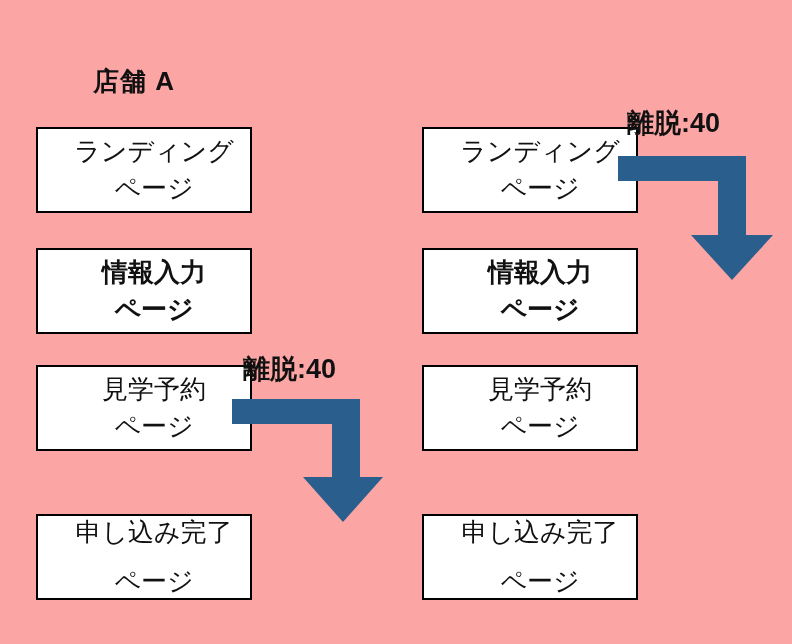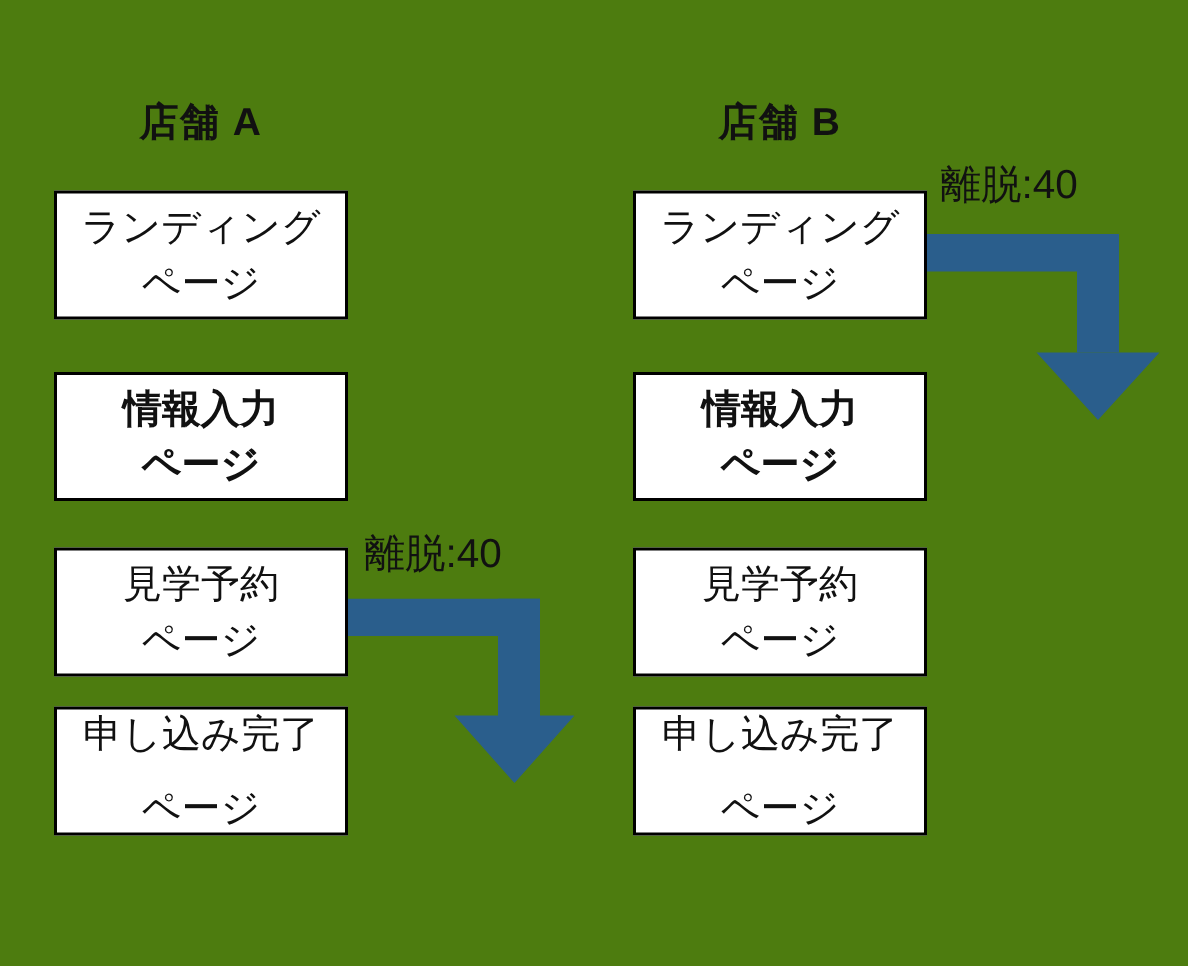--- a/index.html
+++ b/index.html
@@ -1,20 +1,20 @@
 <!DOCTYPE html>
 <html><head>
 <meta charset="utf-8">
 <style>
   html, body { margin: 0; padding: 0; background: #ffffff; }
   .canvas {
     position: relative;
     width: 792px;
     height: 644px;
-    background: #4d7c0f;
+    background: #fca5a5;
     font-family: "Liberation Sans", "DejaVu Sans", sans-serif;
     color: #111111;
     overflow: hidden;
   }
   .col-title {
     position: absolute;
     width: 196px;
     text-align: center;
     font-size: 26px;
     font-weight: 600;
@@ -32,48 +32,48 @@
     background: #ffffff;
     display: flex;
     flex-direction: column;
     align-items: center;
     justify-content: center;
     text-align: center;
     font-size: 26px;
     font-weight: 500;
     line-height: 37px;
     white-space: nowrap;
+    padding-left: 20px;
   }
   .col-a { left: 36px; }
   .col-b { left: 422px; }
   .row-1 { top: 127px; }
   .row-2 { top: 248px; font-weight: bold; }
   .row-3 { top: 365px; text-align: center; }
-  .row-4 { top: 471px; gap: 12px; }
+  .row-4 { top: 514px; gap: 12px; }
 
   .exit-label {
     position: absolute;
     font-size: 27px;
-    font-weight: 400;
+    font-weight: 700;
     white-space: nowrap;
   }
   .exit-label-a { left: 243px; top: 351px; }
   .exit-label-b { left: 627px; top: 105px; }
 
   .exit-arrow { position: absolute; display: block; }
   .exit-arrow-a { left: 232px; top: 399px; }
   .exit-arrow-b { left: 618px; top: 156px; }
 </style>
 </head>
 <body>
 
 <div class="canvas">
 
   <div class="col-title title-a">店舗 A</div>
-  <div class="col-title title-b">店舗 B</div>
 
   <div class="step-box col-a row-1">
     <span>ランディング</span>
     <span>ページ</span>
   </div>
   <div class="step-box col-a row-2">
     <span>情報入力</span>
     <span>ページ</span>
   </div>
   <div class="step-box col-a row-3">

